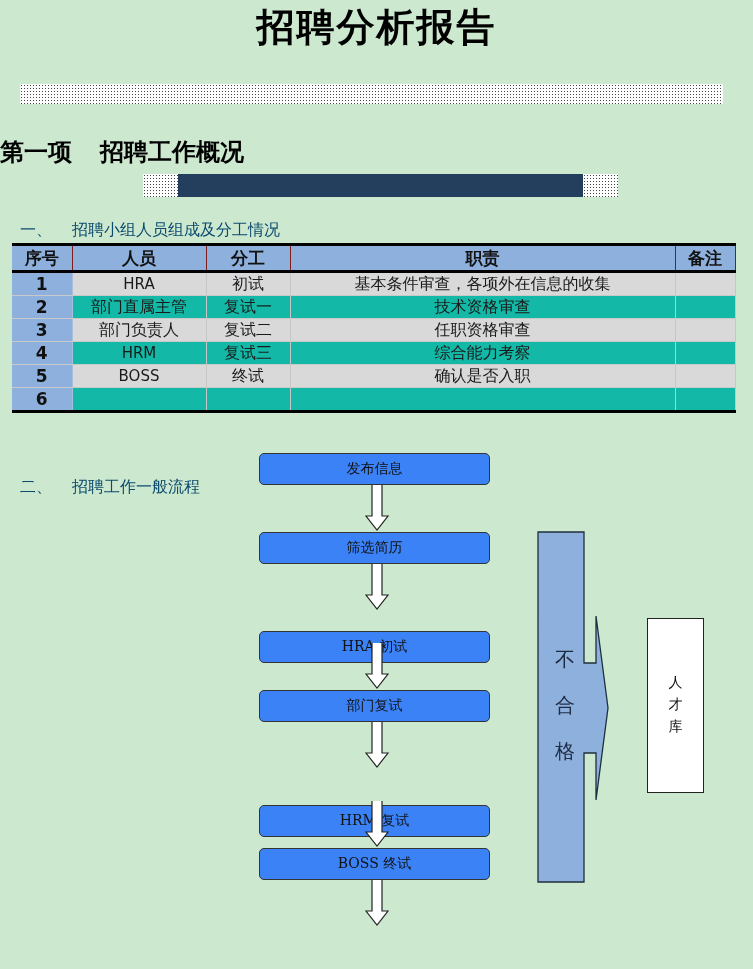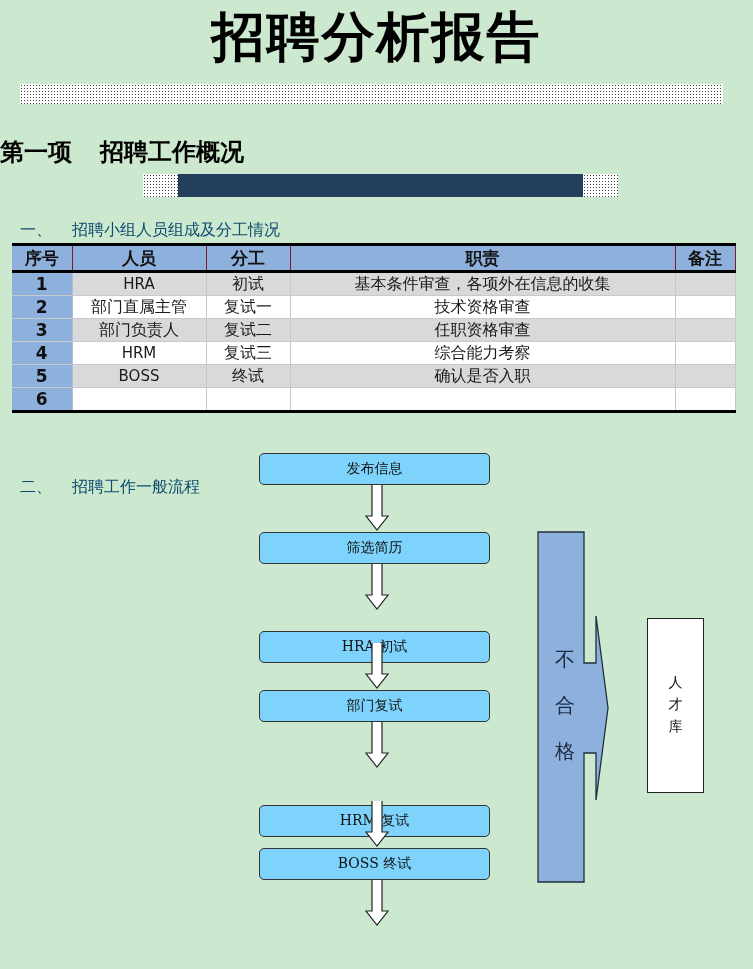--- a/index.html
+++ b/index.html
@@ -5,21 +5,21 @@
   html, body { margin:0; padding:0; }
   body {
     width:753px; height:969px; position:relative; overflow:hidden;
     background:#cce8cf;
     font-family:"DejaVu Serif","Liberation Serif",serif;
     color:#1a1a1a;
   }
   .abs { position:absolute; }
   .title {
     left:0; width:753px; top:2px; text-align:center;
-    font-size:53px; font-weight:bold; letter-spacing:2px;
+    font-size:38px; font-weight:bold; letter-spacing:2px;
     font-family:"DejaVu Serif","Liberation Serif",serif; color:#000;
   }
   .dotted {
     background-color:#fff;
     background-image: radial-gradient(#444 0.6px, transparent 0.8px);
     background-size:3px 3px;
   }
   .sec-title {
     left:0; width:753px; top:136px; 
     font-size:24px; font-weight:bold; color:#000;
@@ -42,26 +42,26 @@
   }
   table.grid td {
     height:22px; padding:0; text-align:center; border-right:1px solid #c6c6c6;
     border-bottom:1px solid #c9c9c9; line-height:22px;
   }
   table.grid td.idx {
     background:#8eb0dc; font-weight:bold; font-family:"DejaVu Sans","Liberation Sans",sans-serif;
     font-size:17px; color:#111; border-right:1px solid #a9bede;
   }
   tr.gray td:not(.idx) { background:#d9d9d9; }
-  tr.green td:not(.idx) { background:#ffffff; }
+  tr.green td:not(.idx) { background:#14b8a6; }
   td.latin { font-family:"DejaVu Sans","Liberation Sans",sans-serif; font-size:15px; }
 
   .flow-box {
     position:absolute; left:259px; width:231px; height:32px;
-    background:#7dd3fc; border:1px solid #333; border-radius:5px;
+    background:#3b82f6; border:1px solid #333; border-radius:5px;
     display:flex; align-items:center; justify-content:center;
     font-size:14px; color:#111;
     font-family:"DejaVu Sans","Liberation Sans",sans-serif;
     box-sizing:border-box;
   }
   .flow-box .serif { font-family:"DejaVu Serif","Liberation Serif",serif; }
   .arrow { position:absolute; left:365px; width:24px; height:46px; }
 
   .reject-label {
     position:absolute; left:553px; top:636px; width:24px;

